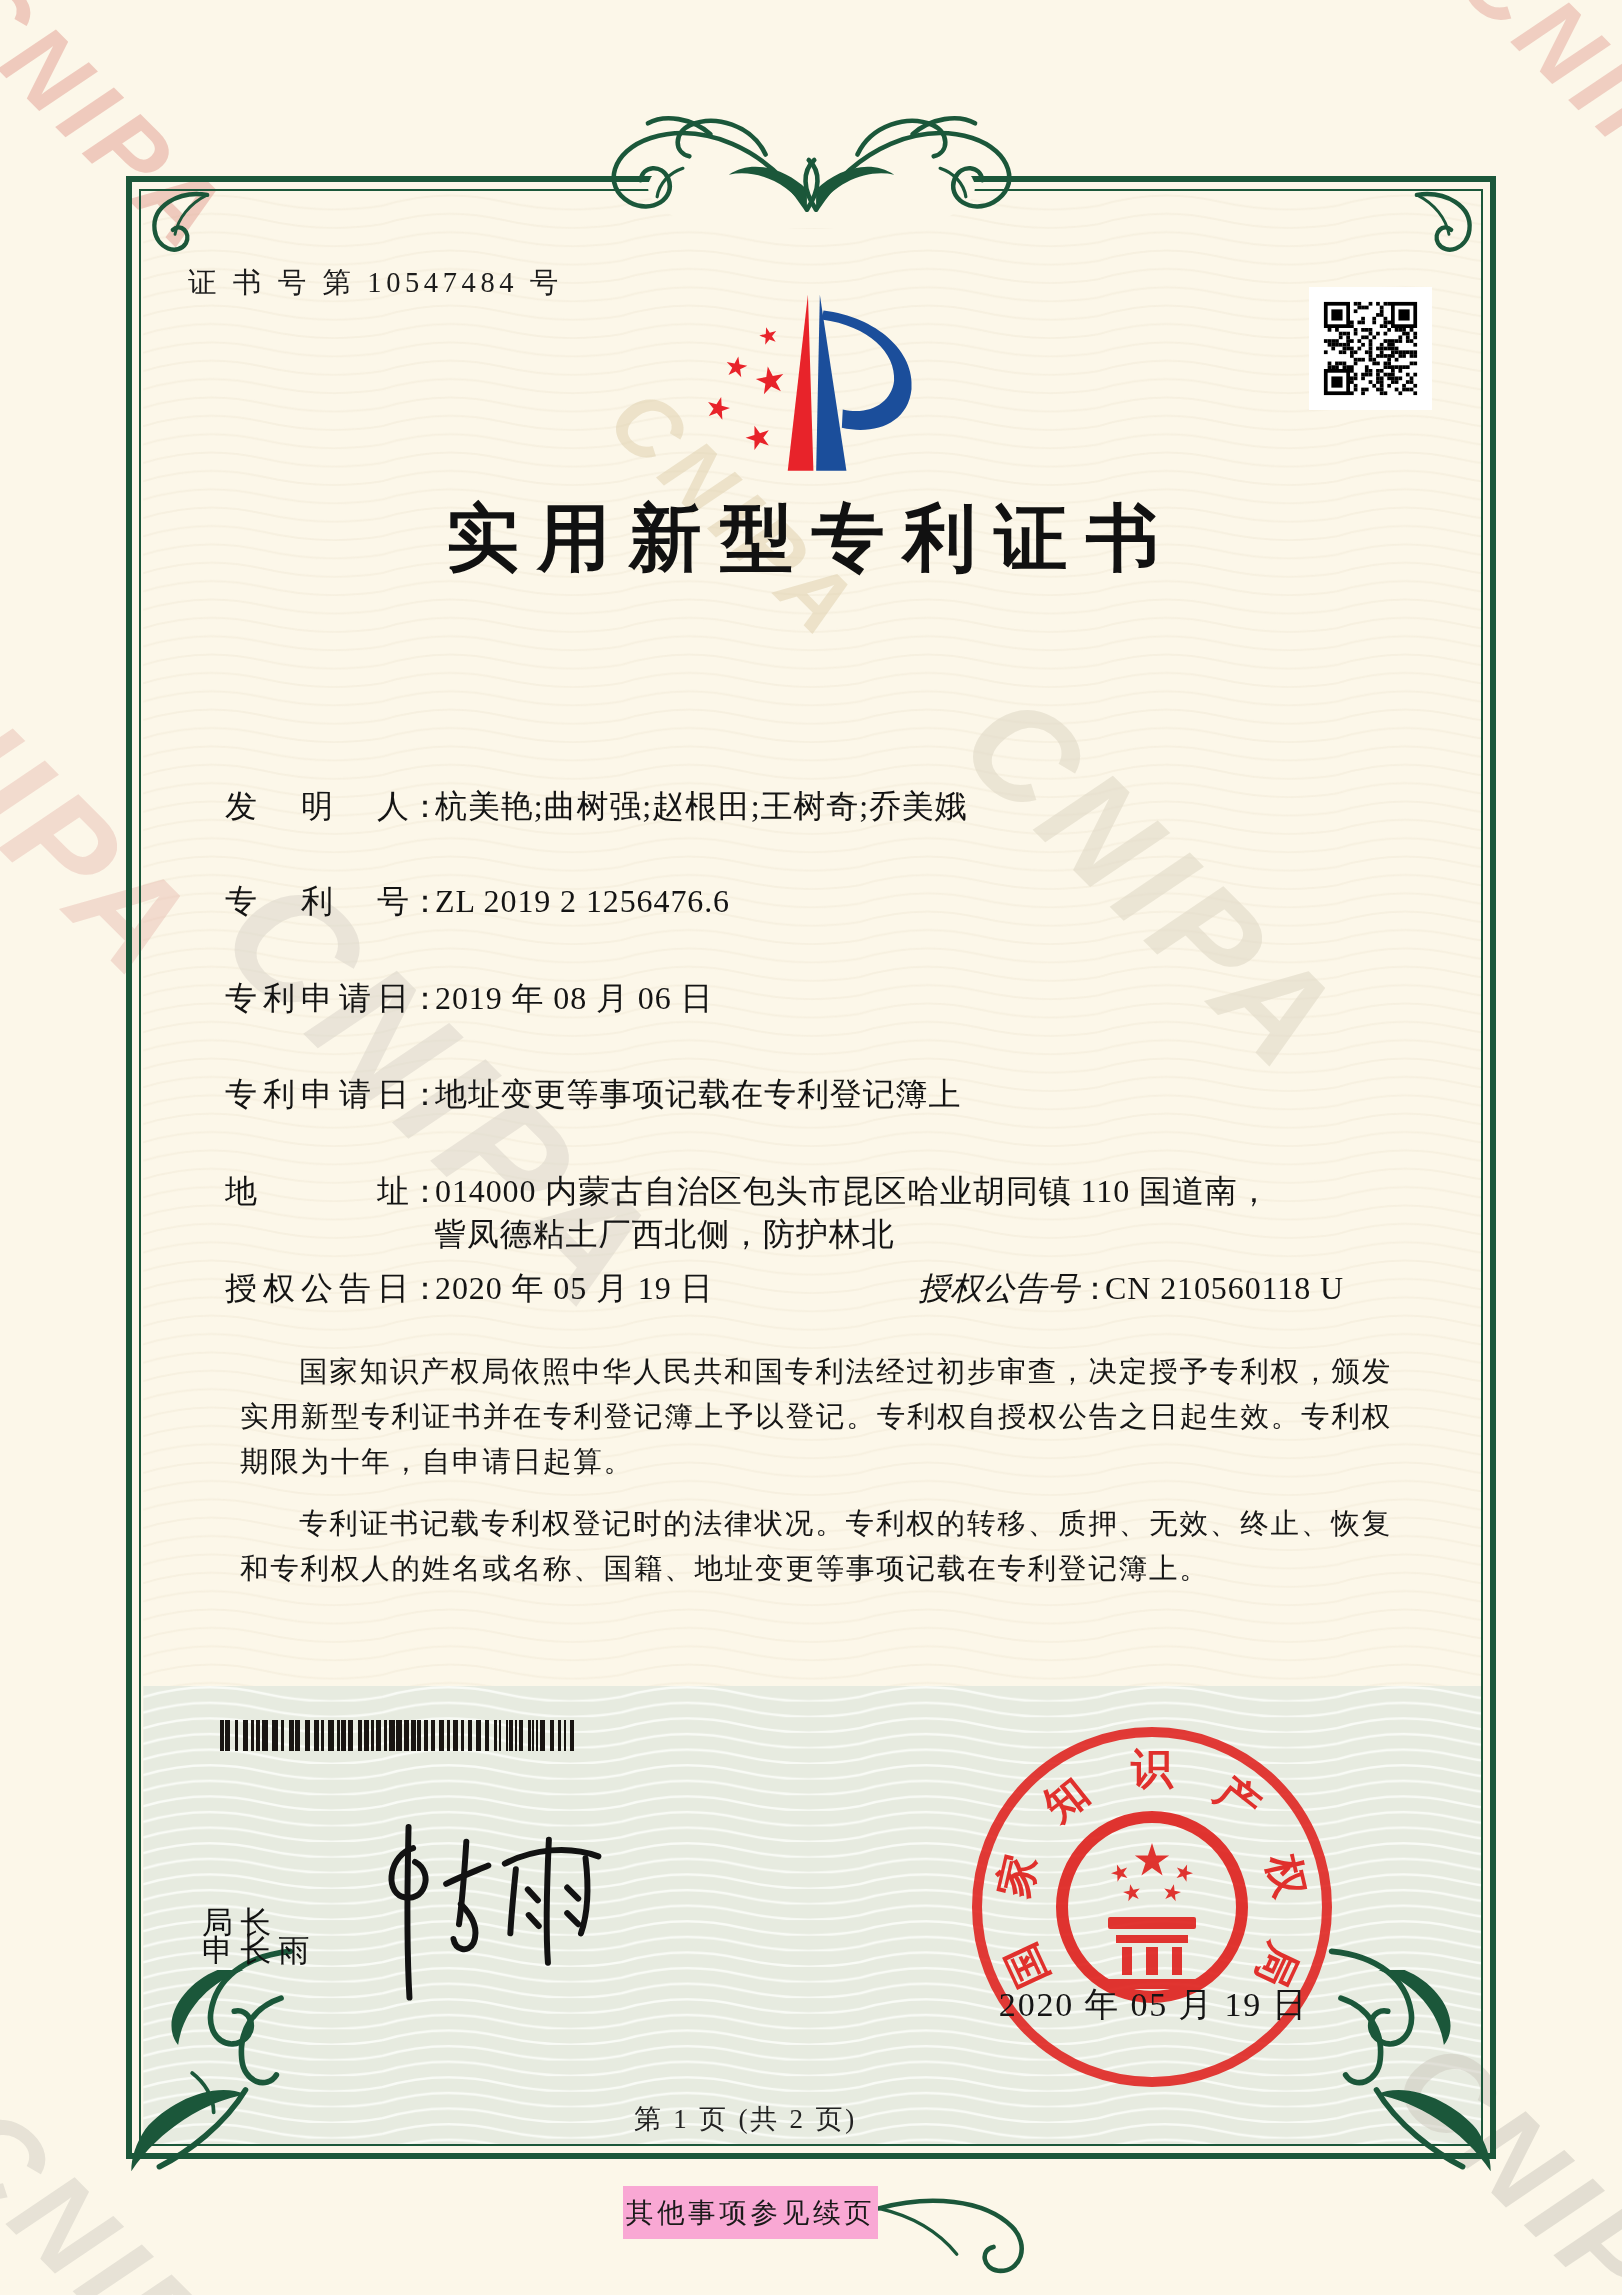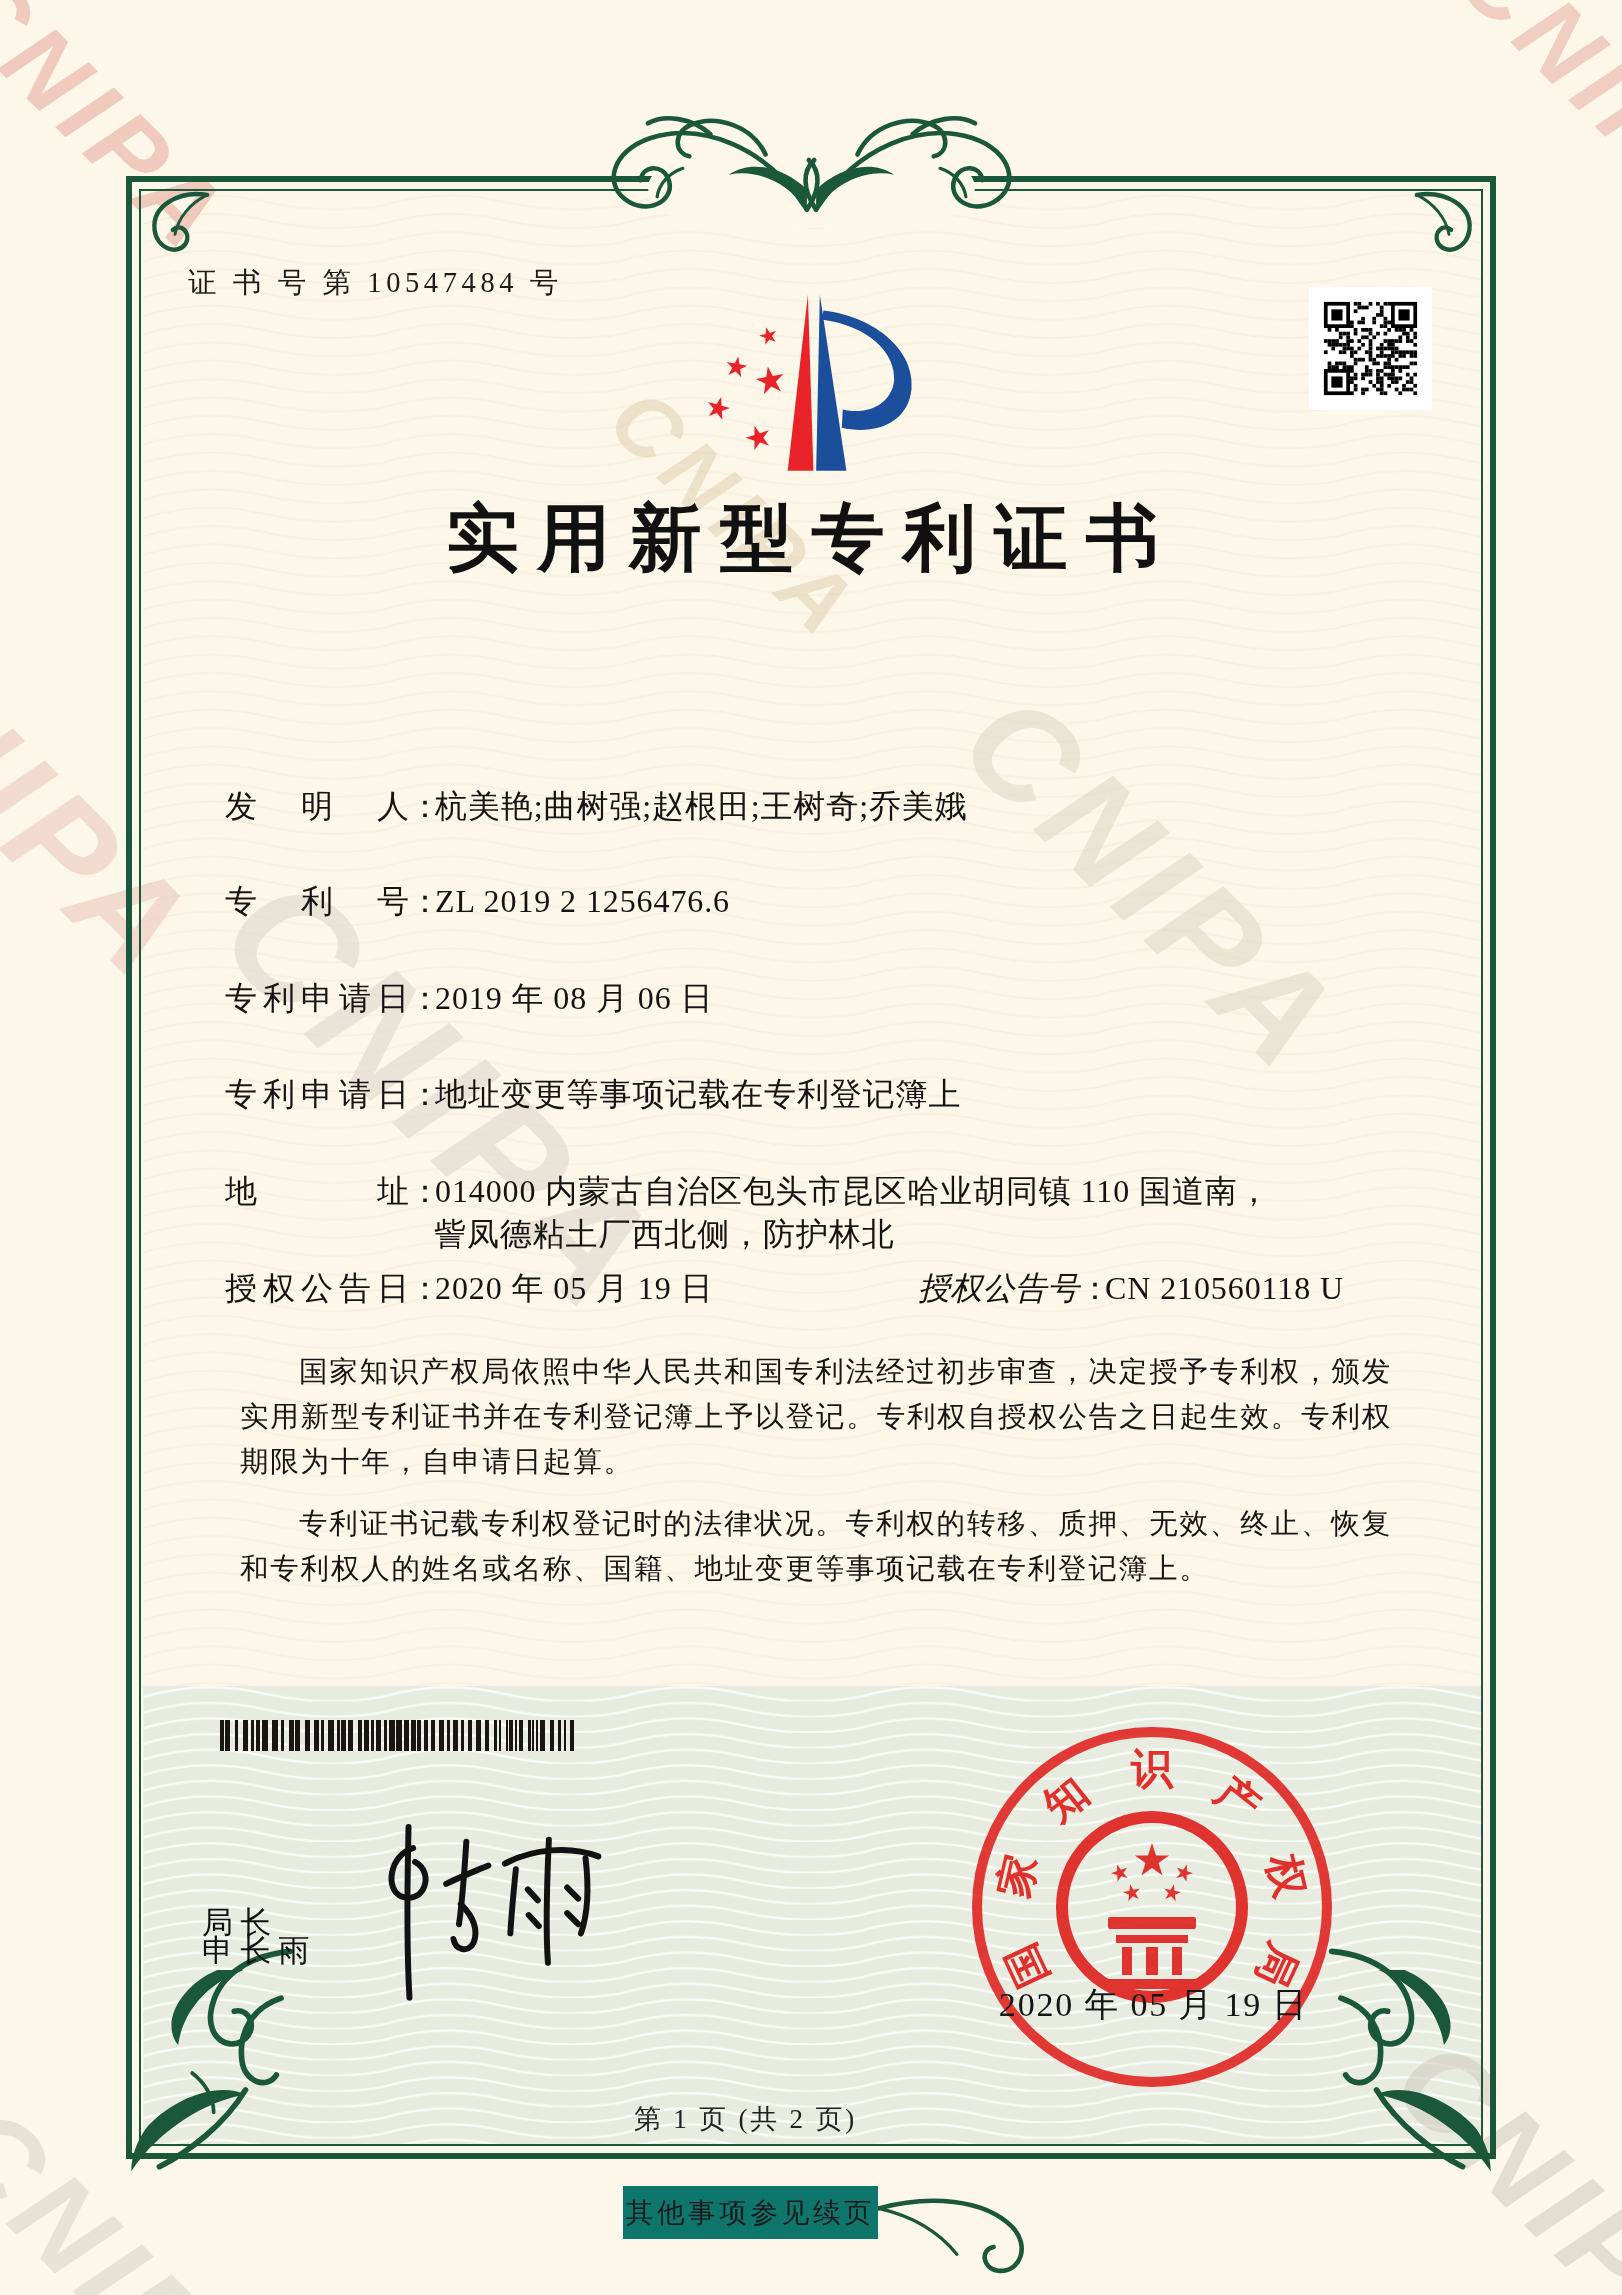--- a/index.html
+++ b/index.html
@@ -63,21 +63,21 @@
       display:flex;align-items:center;justify-content:center;}
   .seal-char{position:absolute;left:50%;top:50%;transform:translate(-50%,-50%) rotate(var(--a)) translateY(-138px);
       font-size:42px;font-weight:bold;color:rgba(223,32,28,.92);}
   .seal-emblem{width:200px;height:200px;opacity:.9;}
   .seal-date{position:absolute;left:988px;top:1982px;width:331px;text-align:center;font-size:34px;
       letter-spacing:1.8px;color:#151515;z-index:5;white-space:nowrap;}
 
   
   .page-info{position:absolute;left:562px;top:2101px;width:367px;text-align:center;font-size:27px;
       letter-spacing:2.8px;color:#222;z-index:4;}
-  .cont-box{position:absolute;left:623px;top:2186px;width:255px;height:53px;background:#0f766e;
+  .cont-box{position:absolute;left:623px;top:2186px;width:255px;height:53px;background:#f9a8d4;
       z-index:4;text-align:center;}
   .cont-box span{font-size:27.5px;letter-spacing:3.7px;line-height:53px;color:#1a1a1a;}
 </style>
 </head>
 <body>
 
 <div class="page">
 
   <svg class="wavefaint" viewBox="0 0 1459 1626" width="1340" height="1493">
     <defs>

